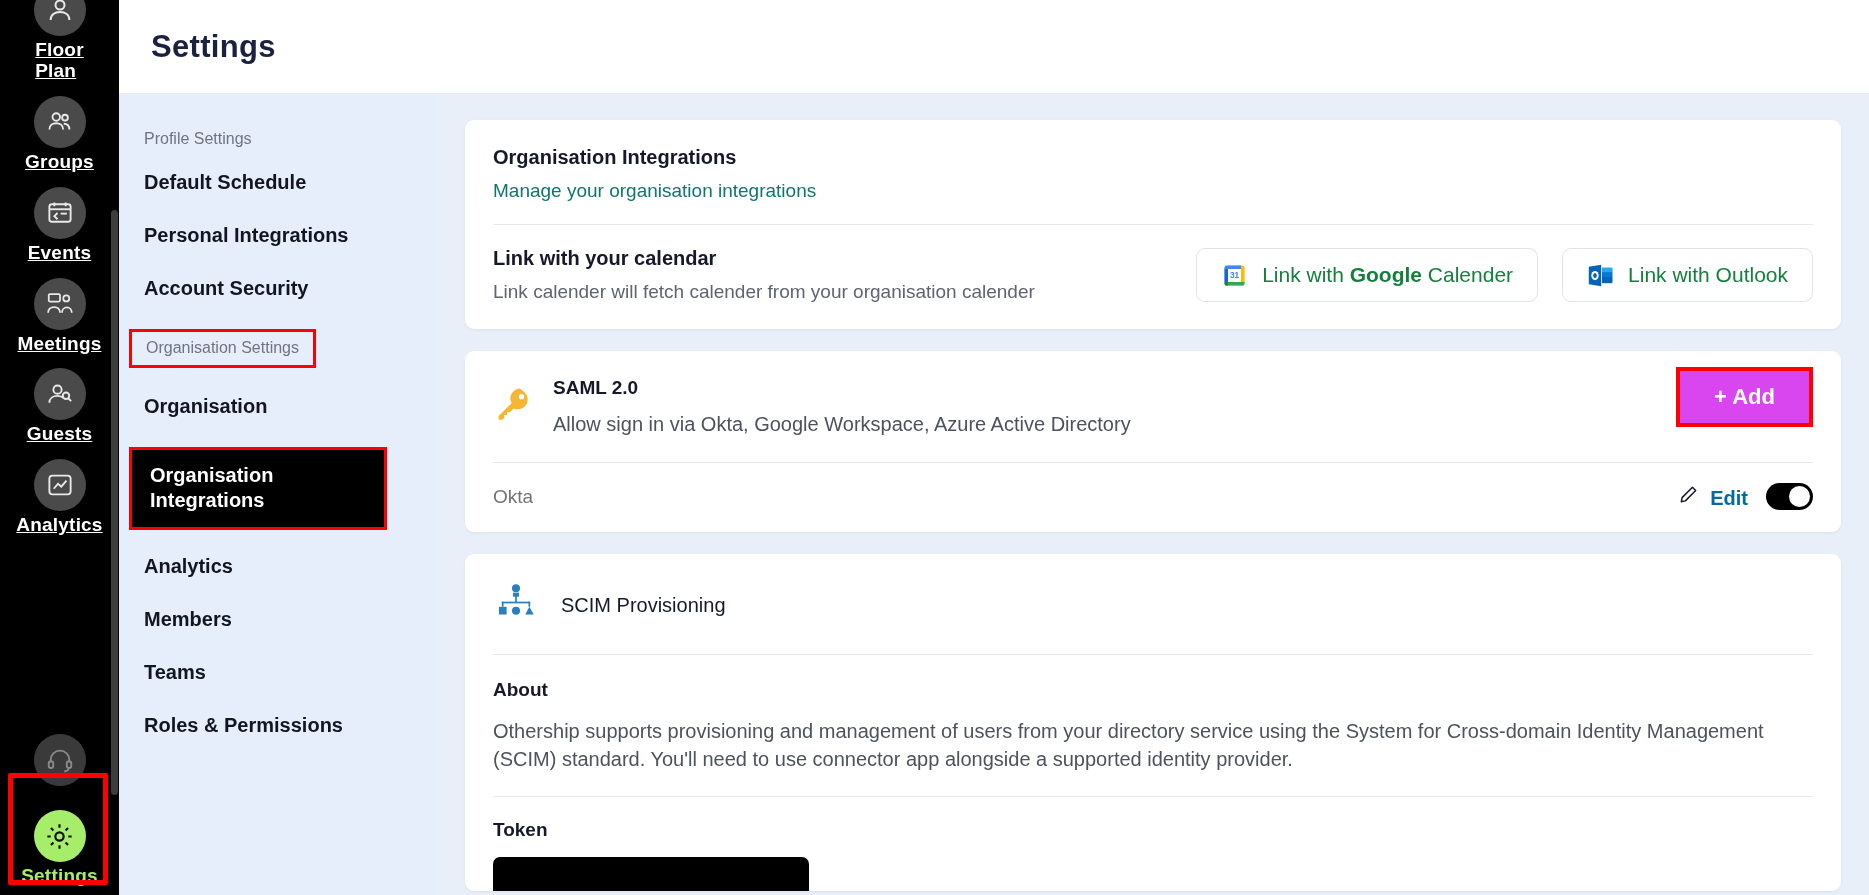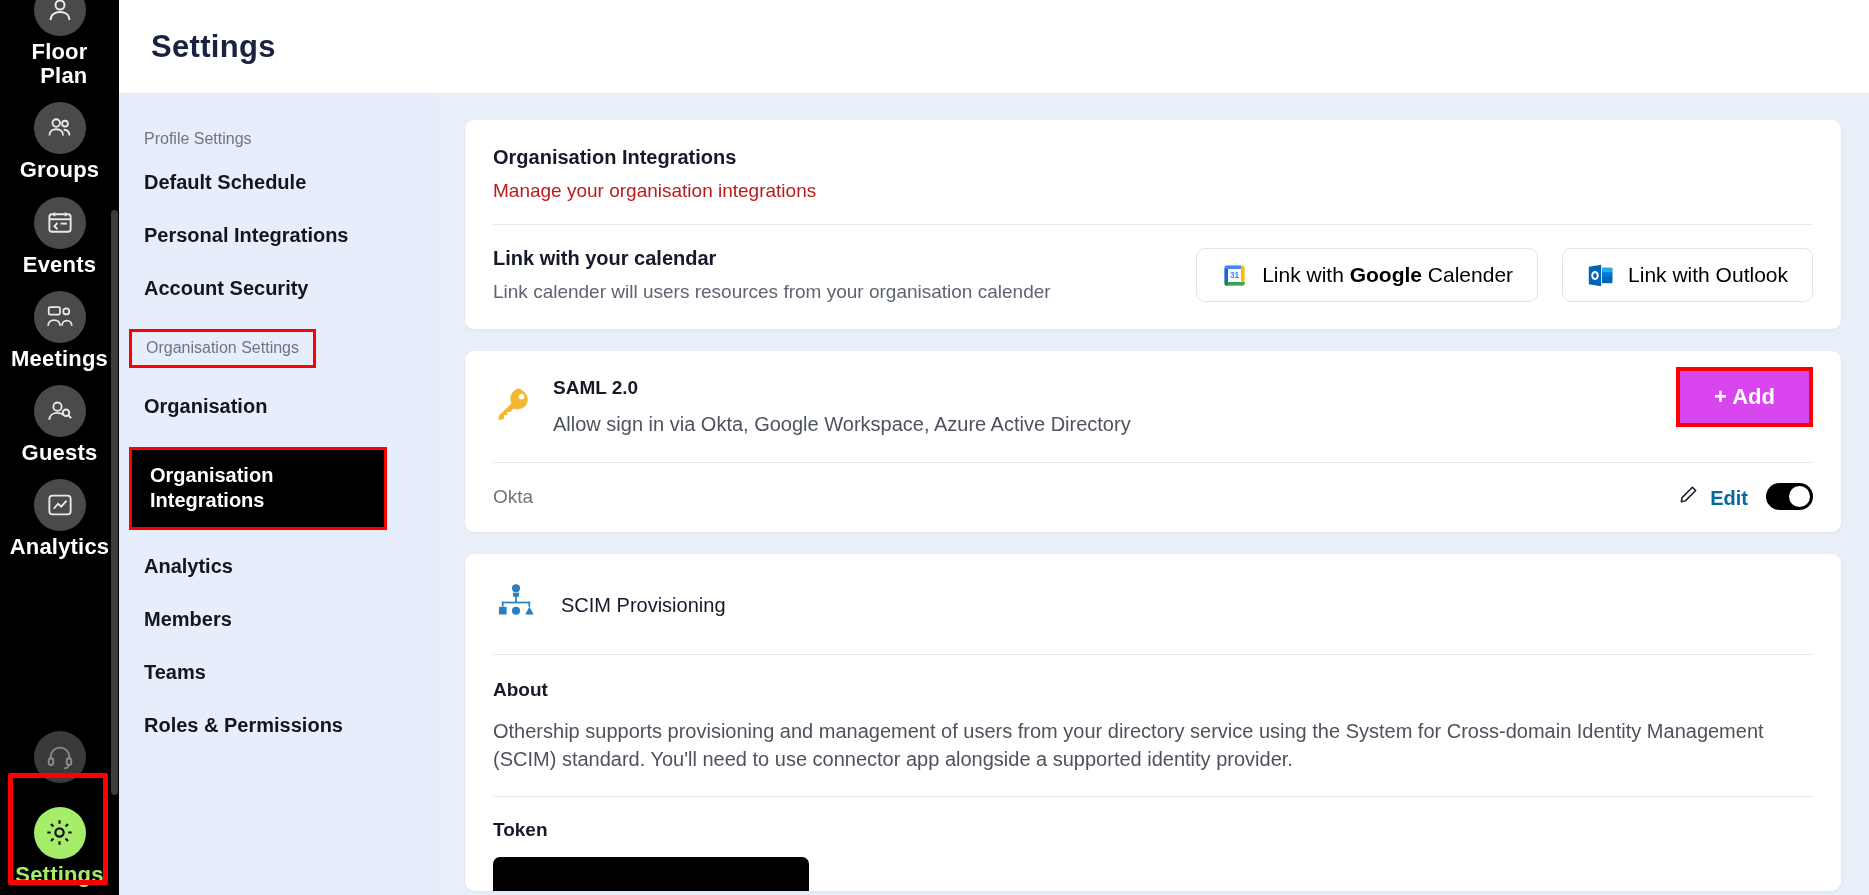--- a/index.html
+++ b/index.html
@@ -26,22 +26,22 @@
     cursor: pointer;
   }
   .rail-icon {
     width: 52px; height: 52px; border-radius: 50%;
     background: #4a4a4a;
     display: flex; align-items: center; justify-content: center;
     margin-bottom: 4px;
   }
   .rail-icon svg { display: block; }
   .rail-label {
-    color: #ffffff; font-size: 22px; font-weight: 700;
-    text-align: right; line-height: 1.1; letter-spacing: .2px;
+    color: #ffffff; font-size: 19px; font-weight: 700;
+    text-align: left; line-height: 1.1; letter-spacing: .2px; text-decoration: underline;
   }
   .rail-item.first { padding-top: 0; margin-top: -16px; }
   .rail-spacer { flex: 1 1 auto; }
   .rail-item.support { padding-bottom: 14px; }
   .rail-item.support .rail-icon { background: #3a3a3a; }
   .rail-item.active .rail-icon { background: #a6ee6a; }
   .rail-item.active .rail-label { color: #a6ee6a; }
   .rail-highlight {
     position: absolute; left: 8px; bottom: 10px;
     width: 100px; height: 112px;
@@ -113,36 +113,36 @@
   }
   .card {
     background: #ffffff; border-radius: 9px;
     box-shadow: 0 1px 3px rgba(20,30,60,.06);
     margin-bottom: 22px;
   }
 
   
   .card-pad { padding: 26px 28px 0 28px; }
   .card-title { font-size: 20px; font-weight: 700; color: #15192a; margin-bottom: 11px; }
-  .card-sub { font-size: 19px; color: #b91c1c; margin-bottom: 22px; }
+  .card-sub { font-size: 19px; color: #0f766e; margin-bottom: 22px; }
   .divider { height: 1px; background: #e6e9ef; }
   .calrow {
     display: flex; align-items: center; justify-content: space-between;
     padding: 22px 28px 26px 28px;
   }
   .calrow-left { max-width: 840px; }
   .cal-head { font-size: 20px; font-weight: 700; color: #15192a; margin-bottom: 11px; }
   .cal-desc { font-size: 19px; color: #5e6470; }
   .calrow-right { display: flex; gap: 24px; align-items: center; }
   .link-btn {
     display: flex; align-items: center; gap: 14px;
     border: 1px solid #dfe3ea; border-radius: 9px;
     background: #ffffff; cursor: pointer;
     padding: 13px 24px; height: 54px;
-    font-size: 21px; color: #000000;
+    font-size: 21px; color: #15803d;
   }
   .link-btn b { font-weight: 700; }
   .gcal-icon, .outlook-icon { width: 27px; height: 27px; flex: 0 0 27px; }
 
   
   .saml-row { display: flex; align-items: flex-start; padding: 26px 28px 0 28px; position: relative; }
   .key-icon { width: 42px; flex: 0 0 42px; margin-top: 6px; }
   .saml-txt { margin-left: 18px; flex: 1 1 auto; }
   .saml-title { font-size: 19px; font-weight: 700; color: #15192a; margin-bottom: 14px; }
   .saml-desc { font-size: 20px; color: #4d525d; }
@@ -330,21 +330,21 @@
         <section class="card">
           <div class="card-pad">
             <div class="card-title">Organisation Integrations</div>
             <div class="card-sub">Manage your organisation integrations</div>
             <div class="divider"></div>
           </div>
 
           <div class="calrow">
             <div class="calrow-left">
               <div class="cal-head">Link with your calendar</div>
-              <div class="cal-desc">Link calender will users resources from your organisation calender</div>
+              <div class="cal-desc">Link calender will fetch calender from your organisation calender</div>
             </div>
             <div class="calrow-right">
 
               <button class="link-btn">
                 <span class="gcal-icon">
                   <svg viewBox="0 0 24 24" width="27" height="27">
                     <path d="M5 3h14a2 2 0 012 2v14a2 2 0 01-2 2H5a2 2 0 01-2-2V5a2 2 0 012-2z" fill="#ffffff"></path>
                     <path d="M17.8 3H19a2 2 0 012 2v1.2h-3.2z" fill="#fbbc04"></path>
                     <path d="M17.8 6.2H21v11.6h-3.2z" fill="#fbbc04"></path>
                     <path d="M17.8 17.8H21V19a2 2 0 01-2 2h-1.2z" fill="#34a853"></path>

